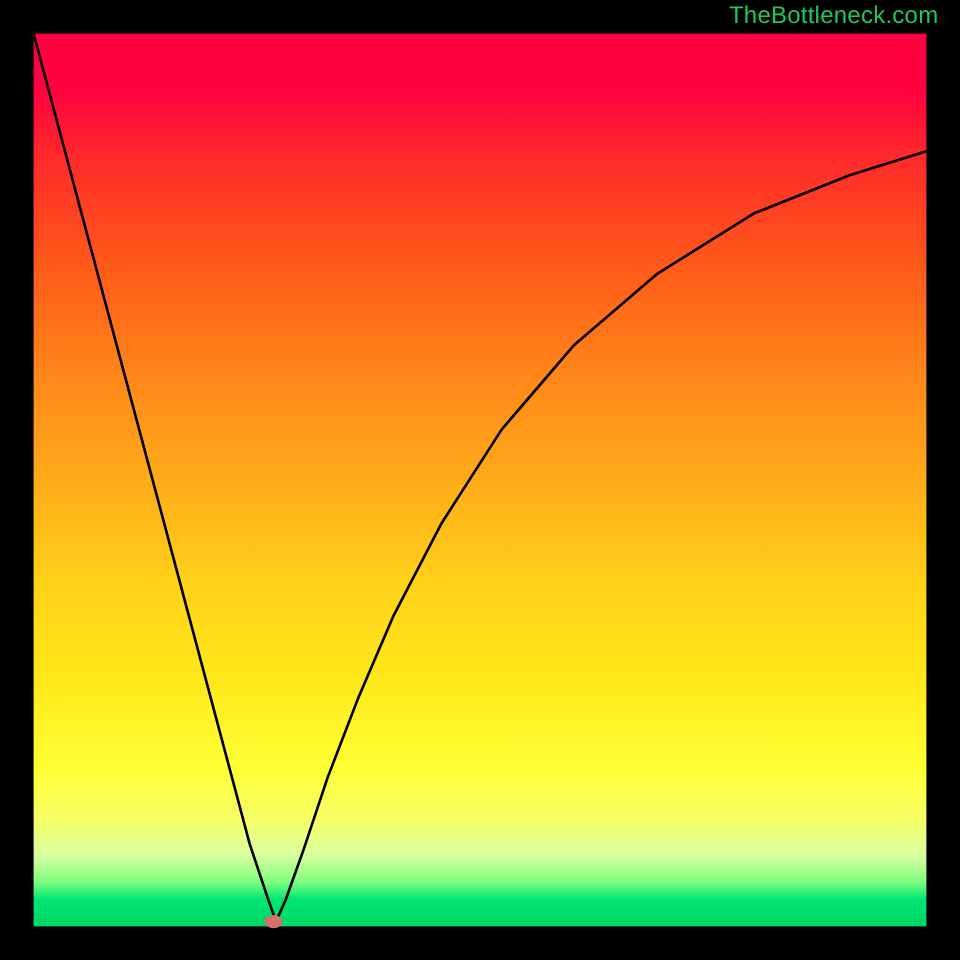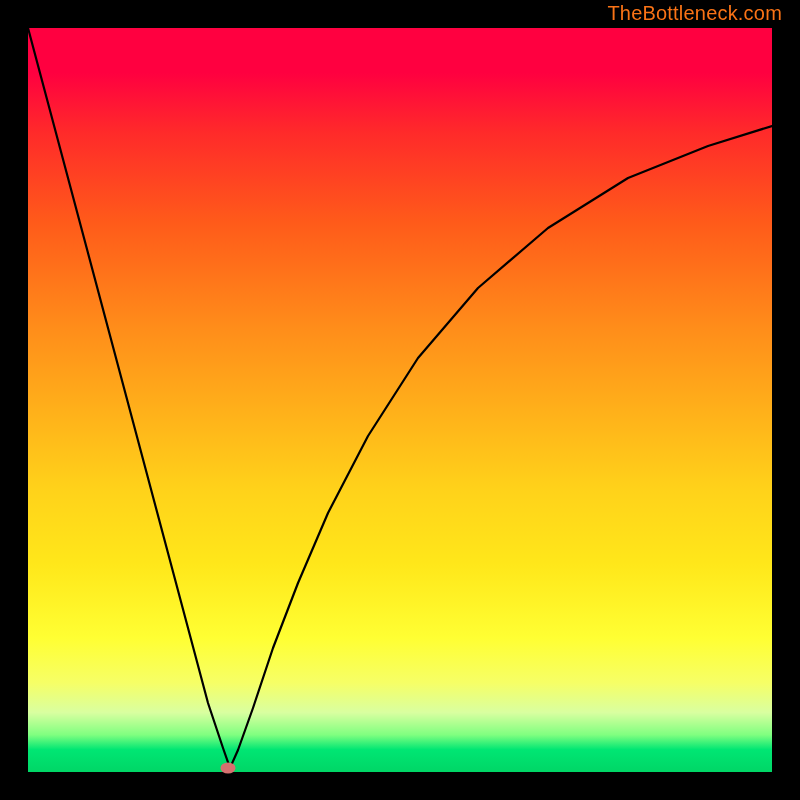--- a/index.html
+++ b/index.html
@@ -38,21 +38,21 @@
       #80ff80 95%,
       #00e673 97%,
       #00d666 100%
     );
   }
   .watermark {
     position: absolute;
     top: 2px;
     right: 18px;
     font-size: 20px;
-    color: #f97316;
+    color: #22c55e;
     font-weight: normal;
     letter-spacing: 0.2px;
   }
   svg.curve {
     position: absolute;
     left: 0;
     top: 0;
     width: 744px;
     height: 744px;
   }

